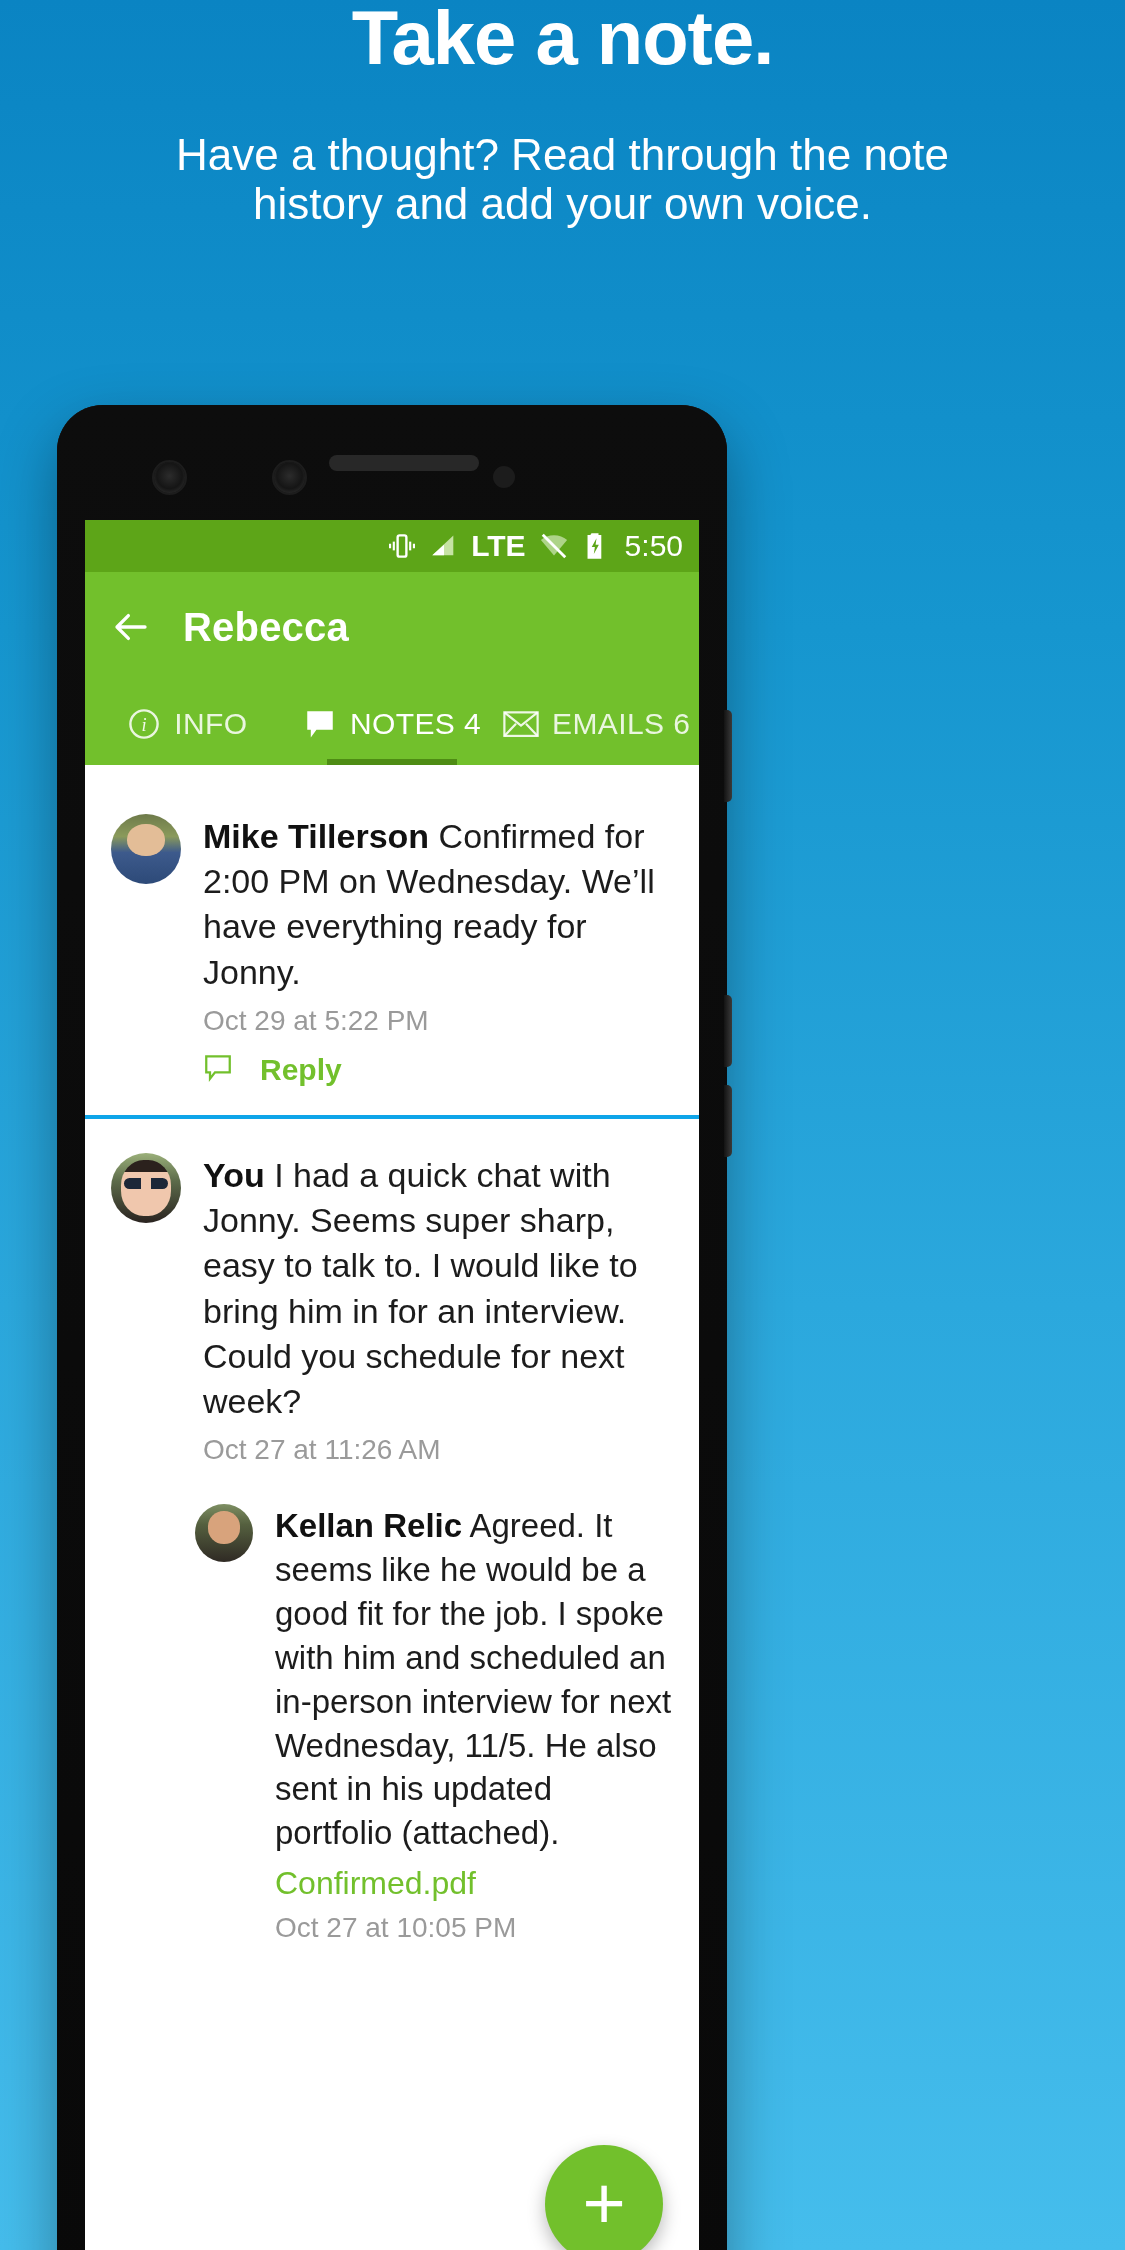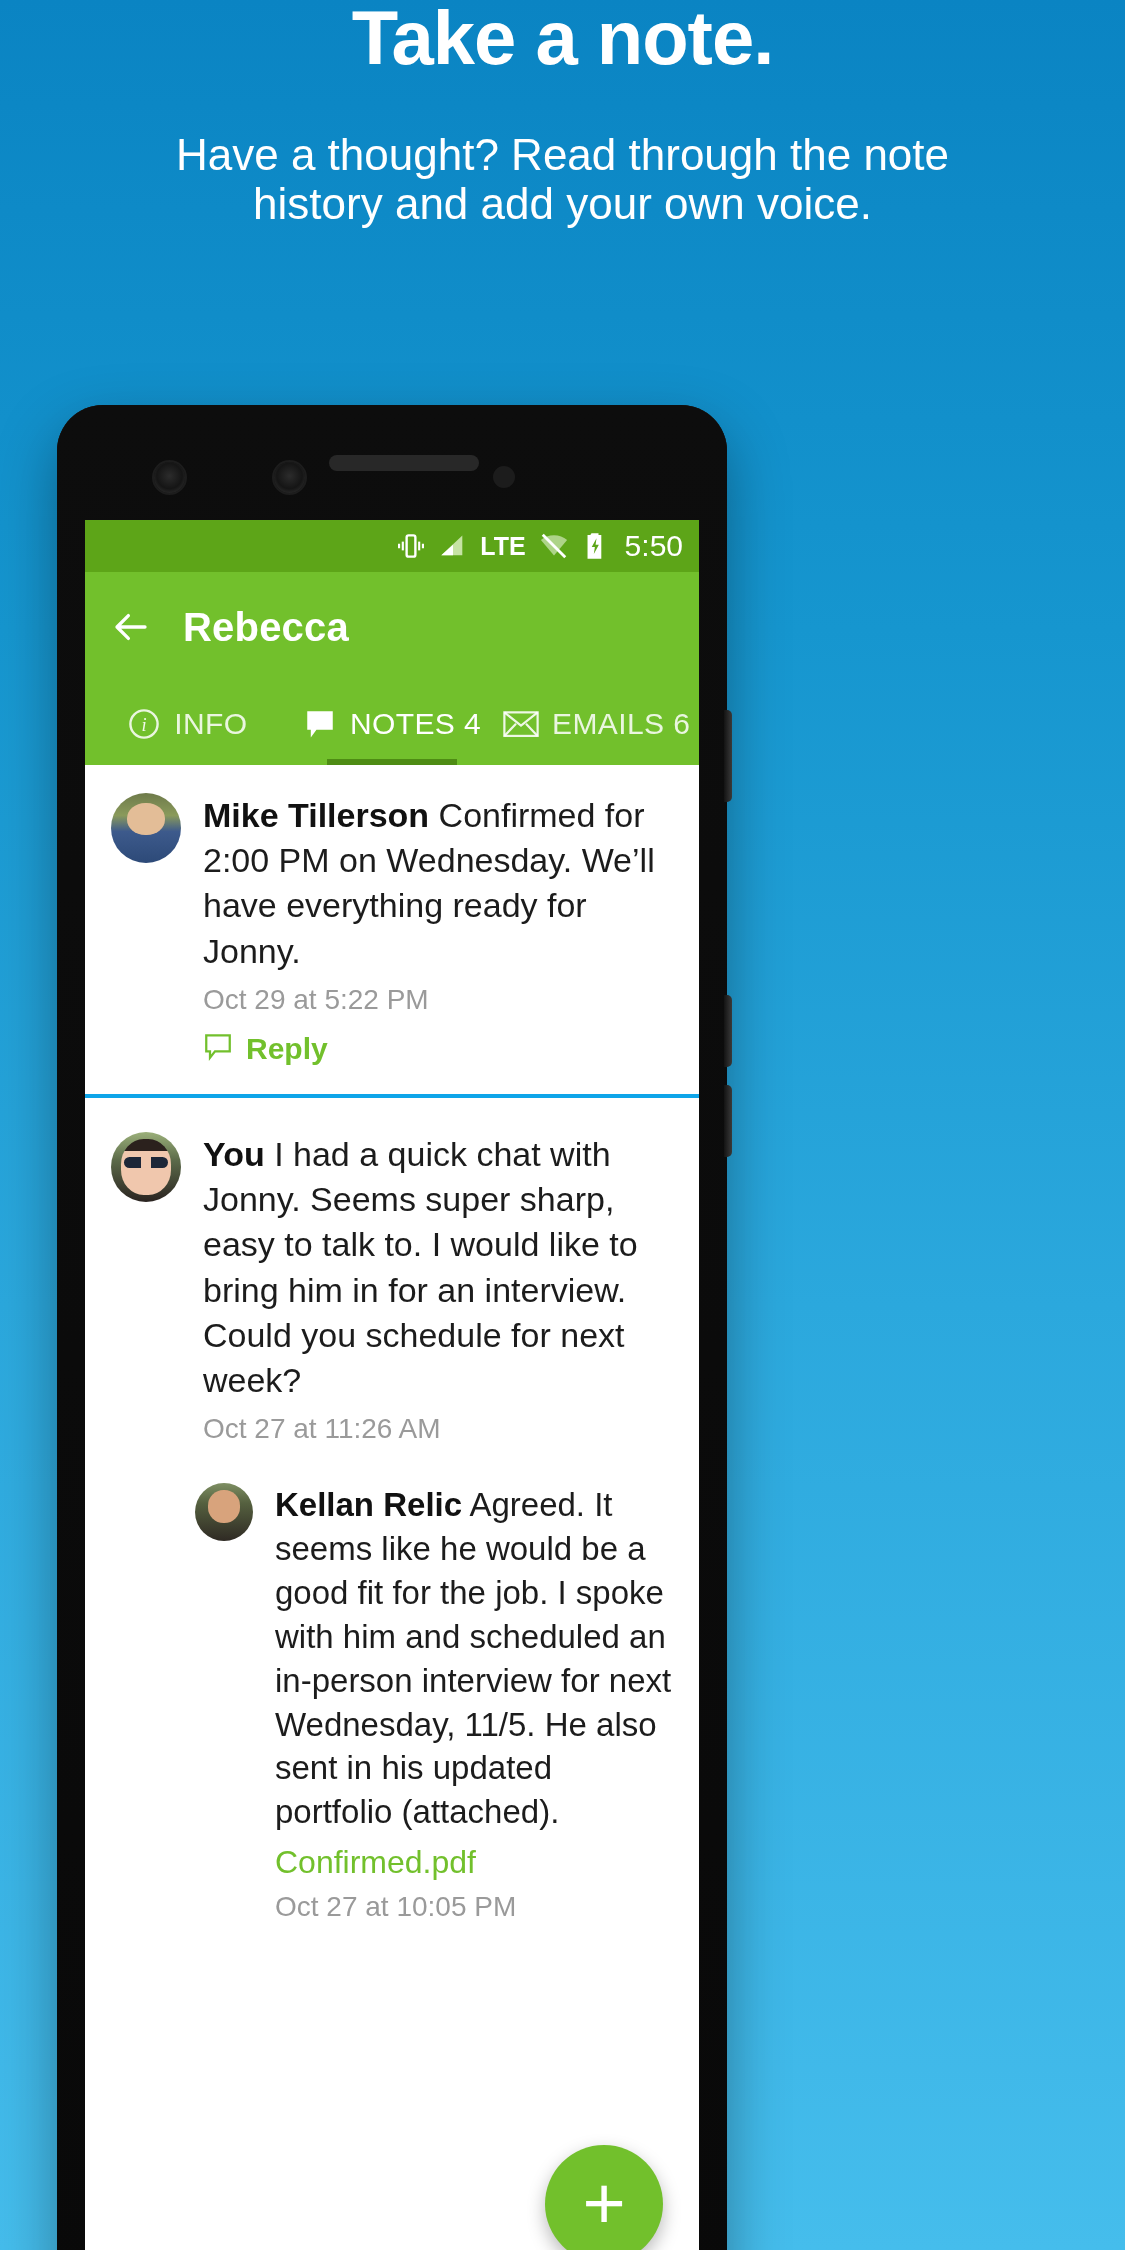--- a/index.html
+++ b/index.html
@@ -80,21 +80,21 @@
   .tab-label{ color:rgba(255,255,255,.85); font-size:30px; font-weight:400;
               letter-spacing:.4px; white-space:nowrap; }
   .tab.active .tab-label{ color:#ffffff; }
   .tab.active::after{
     content:""; position:absolute; bottom:0; left:18%; width:64%; height:6px;
     background:#4e8c14;
   }
   .tab-ico{ display:flex; align-items:center; }
 
   
-  .notes{ background:#ffffff; }
+  .notes{ background:#ffffff;margin-top:21px; }
   .note{ display:flex; padding:28px 26px 10px 26px; gap:22px; }
   .note.divided{ border-top:4px solid #0ea5e9; margin-top:18px; padding-top:34px; }
   .note-reply{ padding-left:110px; }
 
   .avatar{ width:70px; height:70px; border-radius:50%; flex:0 0 70px;
            overflow:hidden; position:relative; }
   .avatar.a-mike{ background:
      radial-gradient(circle at 52% 30%, #e8c9a8 0 16%, rgba(0,0,0,0) 17%),
      linear-gradient(180deg,#6e7a4a 0%,#8a9a5b 32%,#3d5a8c 55%,#2d4a78 100%); }
   .avatar.a-mike::after{ content:""; position:absolute; left:23%; top:14%;
@@ -110,21 +110,21 @@
      linear-gradient(180deg,#7e8f63 0%,#55603f 35%,#2f2a24 100%); }
   .avatar.a-kellan::after{ content:""; position:absolute; left:22%; top:12%;
      width:56%; height:56%; border-radius:48%; background:#d8a37c; }
 
   .note-body{ flex:1; min-width:0; }
   .note-text{ font-size:34px; line-height:1.33; color:#1c1c1c; }
   .note-text .author{ font-weight:700; color:#111111; }
   .note-reply .note-text{ font-size:33px; }
   .note-time{ font-size:28px; color:#9a9a9a; margin-top:10px; }
   .attach{ font-size:32px; color:#72c02c; margin-top:10px; }
-  .reply-btn{ display:flex; align-items:center; gap:13px; margin-top:16px; }
+  .reply-btn{ display:flex; align-items:center; gap:27px; margin-top:16px; }
   .reply-label{ color:#72c02c; font-size:30px; font-weight:700; }
 
   
   .fab{
     position:absolute; right:36px; bottom:42px; width:118px; height:118px;
     border-radius:50%; background:#72c02c;
     display:flex; align-items:center; justify-content:center;
     box-shadow:0 7px 18px rgba(0,0,0,.28);
   }
   .fab-plus{ color:#ffffff; font-size:74px; font-weight:300; line-height:0.72; }
@@ -159,21 +159,21 @@
             <rect x="20.7" y="10.2" width="1.7" height="3.6" fill="#fff"></rect>
           </svg>
         </span>
         <span class="sb-icon">
           <svg width="28" height="28" viewBox="0 0 24 24">
             <path d="M2 20 L20 20 L20 3 Z" fill="#c6e3a4"></path>
             <path d="M2 20 L12 20 L12 11 Z" fill="#ffffff"></path>
           </svg>
         </span>
         <span class="sb-icon">
-          <span style="color:#fff;font-size:25px;font-weight:700;letter-spacing:0;">LTE</span>
+          <span style="color:#fff;font-size:30px;font-weight:700;letter-spacing:0;">LTE</span>
         </span>
         <span class="sb-icon">
           <svg width="30" height="30" viewBox="0 0 24 24">
             <path d="M12 19.5 L1.5 7.2 C4.4 4.8 8 3.4 12 3.4 C16 3.4 19.6 4.8 22.5 7.2 Z" fill="#aed489"></path>
             <line x1="3" y1="3" x2="21" y2="21" stroke="#ffffff" stroke-width="2.2"></line>
           </svg>
         </span>
         <span class="sb-icon">
           <svg width="26" height="28" viewBox="0 0 16 24">
             <path d="M5 1 h6 v1.6 h2.4 v20.4 h-11.8 V2.6 H4 Z" fill="#ffffff"></path>

